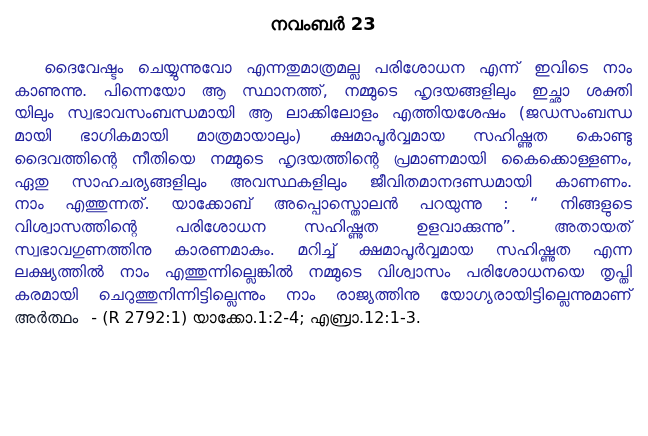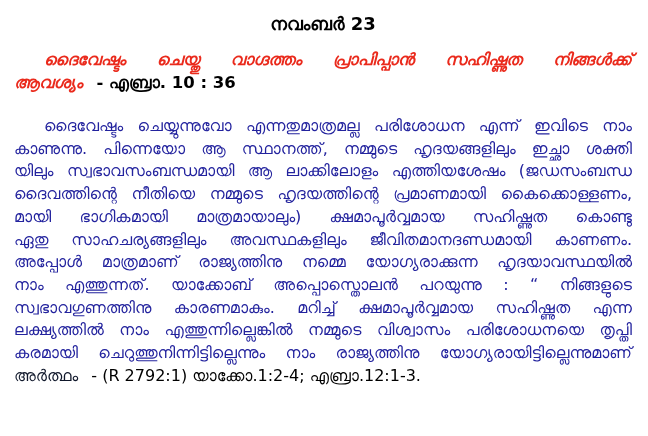--- a/index.html
+++ b/index.html
@@ -64,37 +64,30 @@
   }
   .bline.last .black-ref { font-weight: 500; }
 </style>
 </head>
 <body>
 
 <div class="page">
 
   <div class="title">നവംബർ 23</div>
 
-  <div class="subtitle">
-    <div class="sub-line1 red-text">ദൈവേഷ്ടം ചെയ്തു വാഗ്ദത്തം പ്രാപിപ്പാൻ സഹിഷ്ണുത നിങ്ങൾക്ക്</div>
-    <div class="sub-line2">
-      <span class="red-text">ആവശ്യം</span>
-      <span class="black-ref">- എബ്രാ. 10 : 36</span>
-    </div>
-  </div>
 
   <div class="body-para">
     <div class="bline first">ദൈവേഷ്ടം ചെയ്യുന്നുവോ എന്നതുമാത്രമല്ല പരിശോധന എന്ന് ഇവിടെ നാം</div>
     <div class="bline">കാണുന്നു. പിന്നെയോ ആ സ്ഥാനത്ത്, നമ്മുടെ ഹൃദയങ്ങളിലും ഇച്ഛാ ശക്തി</div>
     <div class="bline">യിലും സ്വഭാവസംബന്ധമായി ആ ലാക്കിലോളം എത്തിയശേഷം (ജഡസംബന്ധ</div>
+    <div class="bline">മായി ഭാഗികമായി മാത്രമായാലും) ക്ഷമാപൂർവ്വമായ സഹിഷ്ണുത കൊണ്ടു</div>
     <div class="bline">ദൈവത്തിന്റെ നീതിയെ നമ്മുടെ ഹൃദയത്തിന്റെ പ്രമാണമായി കൈക്കൊള്ളണം,</div>
-    <div class="bline">മായി ഭാഗികമായി മാത്രമായാലും) ക്ഷമാപൂർവ്വമായ സഹിഷ്ണുത കൊണ്ടു</div>
     <div class="bline">ഏതു സാഹചര്യങ്ങളിലും അവസ്ഥകളിലും ജീവിതമാനദണ്ഡമായി കാണണം.</div>
-    <div class="bline">അപ്പോൾ മാത്രമാണ് രാജ്യത്തിനു നമ്മെ യോഗ്യരാക്കുന്ന ഹൃദയാവസ്ഥയിൽ</div>
     <div class="bline">നാം എത്തുന്നത്. യാക്കോബ് അപ്പൊസ്തൊലൻ പറയുന്നു : “ നിങ്ങളുടെ</div>
+    <div class="bline">വിശ്വാസത്തിന്റെ പരിശോധന സഹിഷ്ണുത ഉളവാക്കുന്നു”. അതായത്</div>
     <div class="bline">സ്വഭാവഗുണത്തിനു കാരണമാകും. മറിച്ച് ക്ഷമാപൂർവ്വമായ സഹിഷ്ണുത എന്ന</div>
     <div class="bline">ലക്ഷ്യത്തിൽ നാം എത്തുന്നില്ലെങ്കിൽ നമ്മുടെ വിശ്വാസം പരിശോധനയെ തൃപ്തി</div>
     <div class="bline">കരമായി ചെറുത്തുനിന്നിട്ടില്ലെന്നും നാം രാജ്യത്തിനു യോഗ്യരായിട്ടില്ലെന്നുമാണ്</div>
     <div class="bline last">
       <span class="blue-text">അർത്ഥം</span>
       <span class="black-ref">- (R 2792:1) യാക്കോ.1:2-4; എബ്രാ.12:1-3.</span>
     </div>
   </div>
 
 </div>

